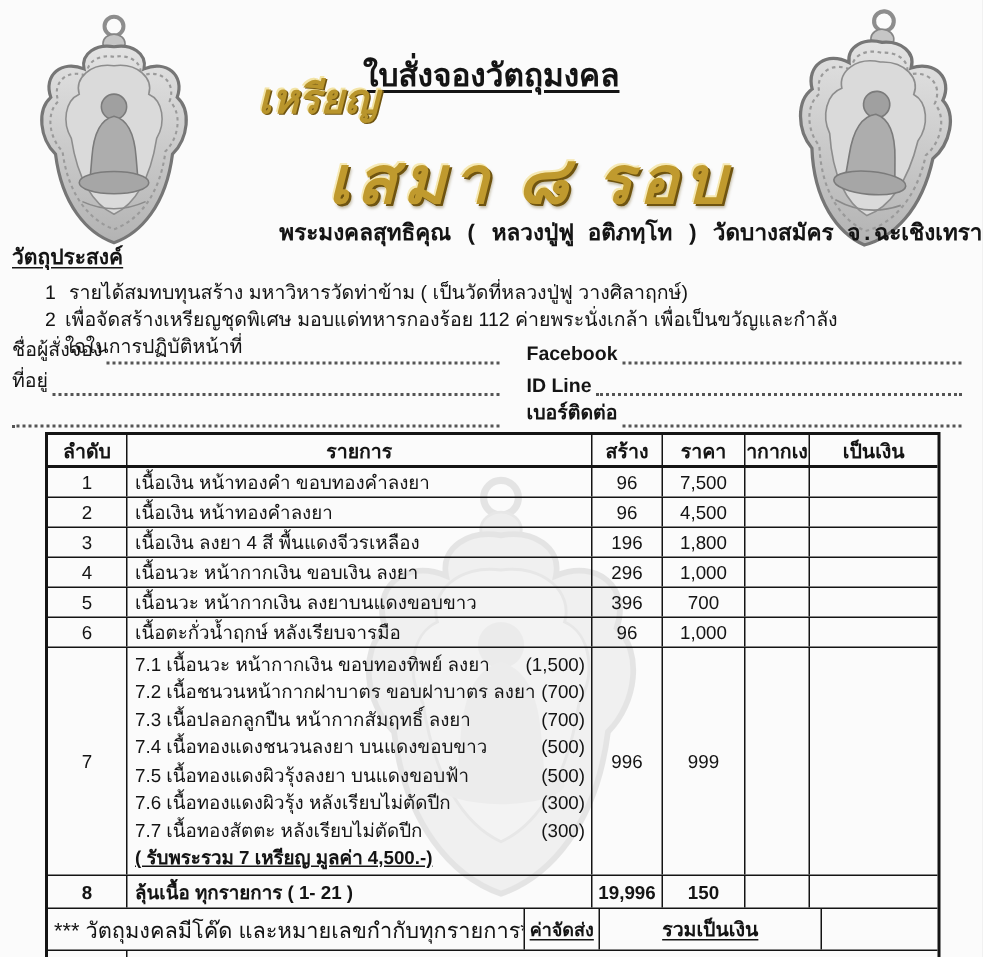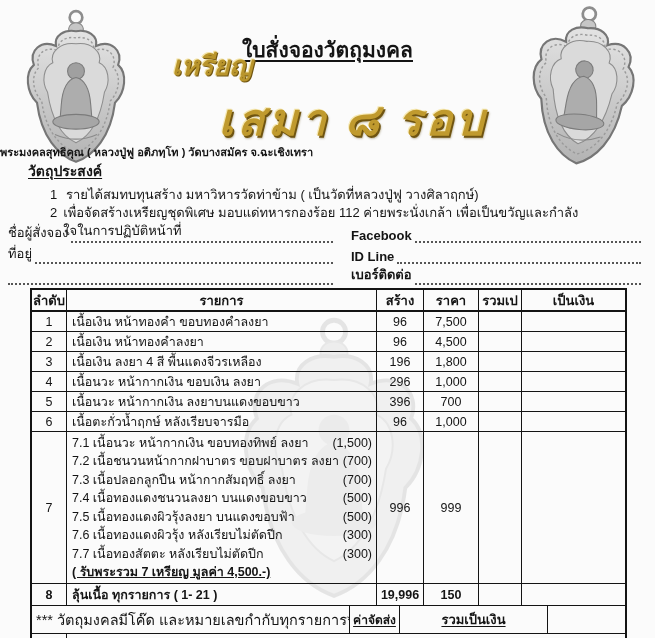--- a/index.html
+++ b/index.html
@@ -21,30 +21,30 @@
     font-size:27px; color:#b9952c;
     text-shadow:1px 1px 0 #6f5410, -1px -1px 0 #f3e4a6;
   }
   .gold-name {
     position:absolute; top:84px; left:148px; width:340px; text-align:right;
     font-family:"Liberation Serif", serif; font-style:italic; font-weight:bold;
     font-size:44px; letter-spacing:4px; color:#c09a2e;
     text-shadow:1.5px 1.5px 0 #6f5410, -1px -1px 0 #f6e9b4, 2px 3px 2px rgba(90,70,10,.35);
   }
   .subtitle {
-    position:absolute; top:143px; left:0; width:100%; text-align:left;
-    font-size:11px; font-weight:bold;
+    position:absolute; top:143px; left:0; width:100%; text-align:right;
+    font-size:15px; font-weight:bold;font-family:Liberation Mono, monospace;
   }
   
   .amulet { position:absolute; }
   .amulet-left  { top:8px;  left:16px;  width:120px; height:158px; }
   .amulet-right { top:4px;  left:520px; width:126px; height:164px; transform:rotate(5deg); }
   .watermark { position:absolute; top:303px; left:228px; width:212px; height:312px; opacity:.13; }
   
-  .objectives { position:absolute; top:160px; left:8px; width:560px; font-size:13px;margin-left:20px; }
+  .objectives { position:absolute; top:160px; left:8px; width:560px; font-size:13px; }
   .objectives .head {
     font-size:14px; font-weight:bold;
     text-decoration:underline; text-underline-offset:2px; margin-bottom:4px;
   }
   .obj-item { display:flex; margin-left:22px; line-height:18px; }
   .obj-item .num { width:16px; }
   
   .fields { position:absolute; top:222px; left:8px; width:640px; display:flex; }
   .fcol-left  { width:325px; margin-right:18px; }
   .fcol-right { width:290px;font-weight:bold; }
@@ -53,21 +53,21 @@
   .dots { flex:1; border-bottom:2px dotted #555; height:14px; }
   
   .tbl {
     position:absolute; top:288px; left:30px; width:597px;
     border:2px solid #141414; font-size:12.5px; background:transparent;
   }
   .trow { display:flex; border-bottom:1px solid #141414; }
   .trow:last-child { border-bottom:none; }
   .cell { border-right:1px solid #141414; display:flex; align-items:center; }
   .cell:last-child { border-right:none; }
-  .c-no    { width:35px;  justify-content:center; }
+  .c-no    { width:53px;  justify-content:center; }
   .c-item  { width:310px; padding-left:5px; }
   .c-made  { width:47px;  justify-content:center; }
   .c-price { width:55px;  justify-content:center;text-align:center; }
   .c-qty   { width:43px;  justify-content:center; }
   .c-amt   { flex:1;      justify-content:center; }
   .hrow { height:22px; font-weight:bold; font-size:13px; border-bottom:2px solid #141414; }
   .hrow .cell { justify-content:center; padding-left:0; }
   .drow { height:20px; }
   .grow { height:152px; }
   .grow .c-item { flex-direction:column; align-items:stretch; padding:2px 0 2px 5px; justify-content:space-between; }
@@ -182,21 +182,21 @@
     </div>
   </div>
 
   <div class="tbl">
 
     <div class="trow hrow">
       <div class="cell c-no">ลำดับ</div>
       <div class="cell c-item">รายการ</div>
       <div class="cell c-made">สร้าง</div>
       <div class="cell c-price">ราคา</div>
-      <div class="cell c-qty">รวมเป</div>
+      <div class="cell c-qty">ากากเง</div>
       <div class="cell c-amt">เป็นเงิน</div>
     </div>
 
     <div class="trow drow">
       <div class="cell c-no">1</div>
       <div class="cell c-item">เนื้อเงิน  หน้าทองคำ ขอบทองคำลงยา</div>
       <div class="cell c-made">96</div>
       <div class="cell c-price">7,500</div>
       <div class="cell c-qty"></div>
       <div class="cell c-amt"></div>

